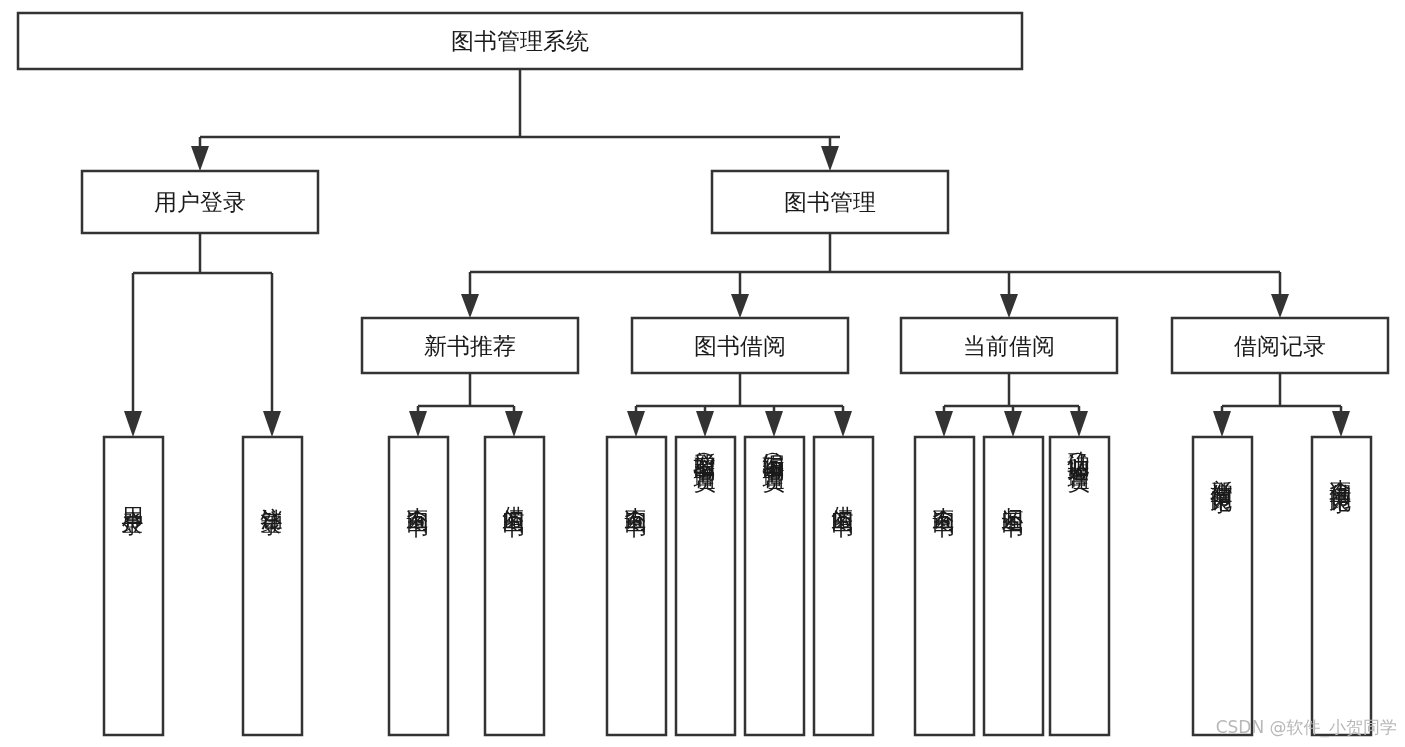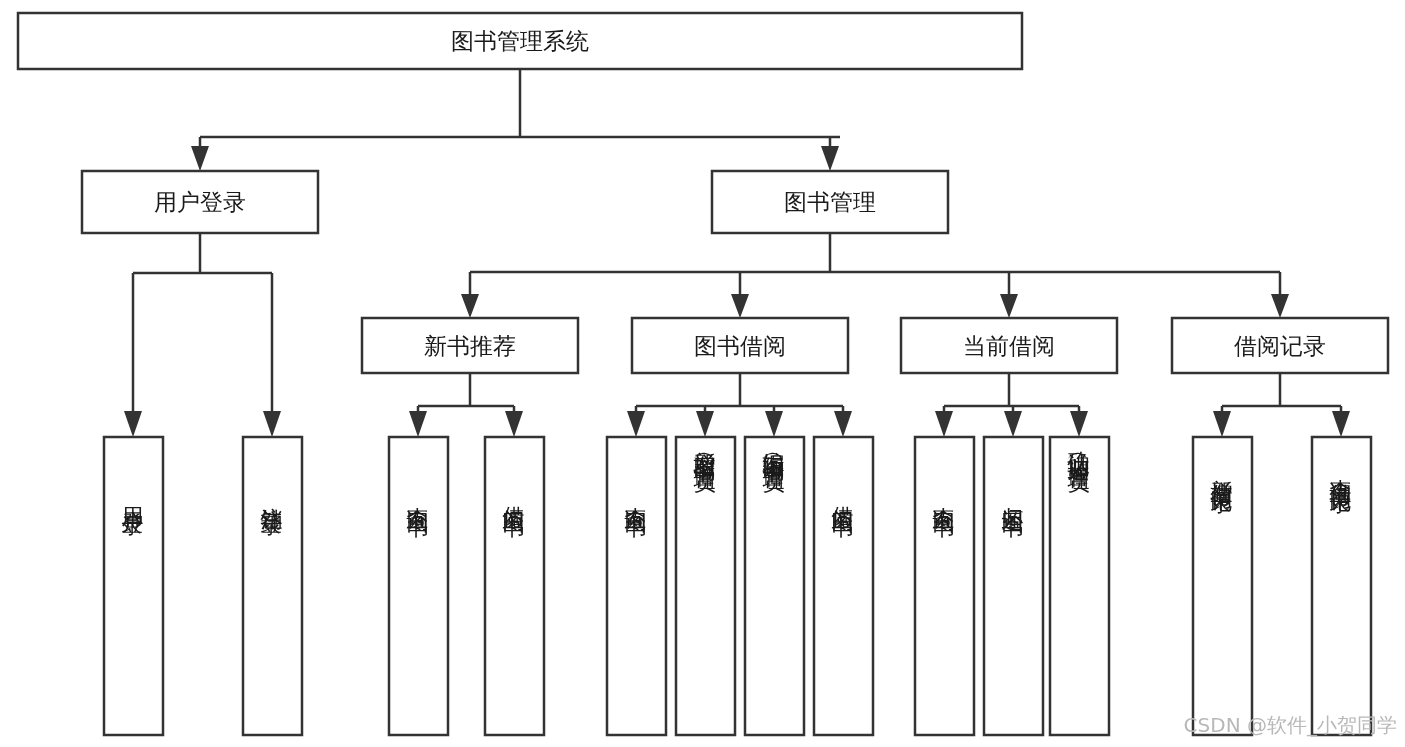--- a/index.html
+++ b/index.html
@@ -46,21 +46,21 @@
     fill: none;
   }
   .arrow-head {
     fill: #333333;
     stroke: none;
   }
   .watermark {
     position: absolute;
     right: 8px;
     bottom: 8px;
-    font-size: 20px;
+    font-size: 17px;
     color: #b8b8b8;
     font-family: "DejaVu Sans", "Liberation Sans", sans-serif;
     white-space: nowrap;
     user-select: none;
   }
 </style>
 </head>
 <body>
 
 <svg id="diagram" viewBox="0 0 1405 747" xmlns="http://www.w3.org/2000/svg">

